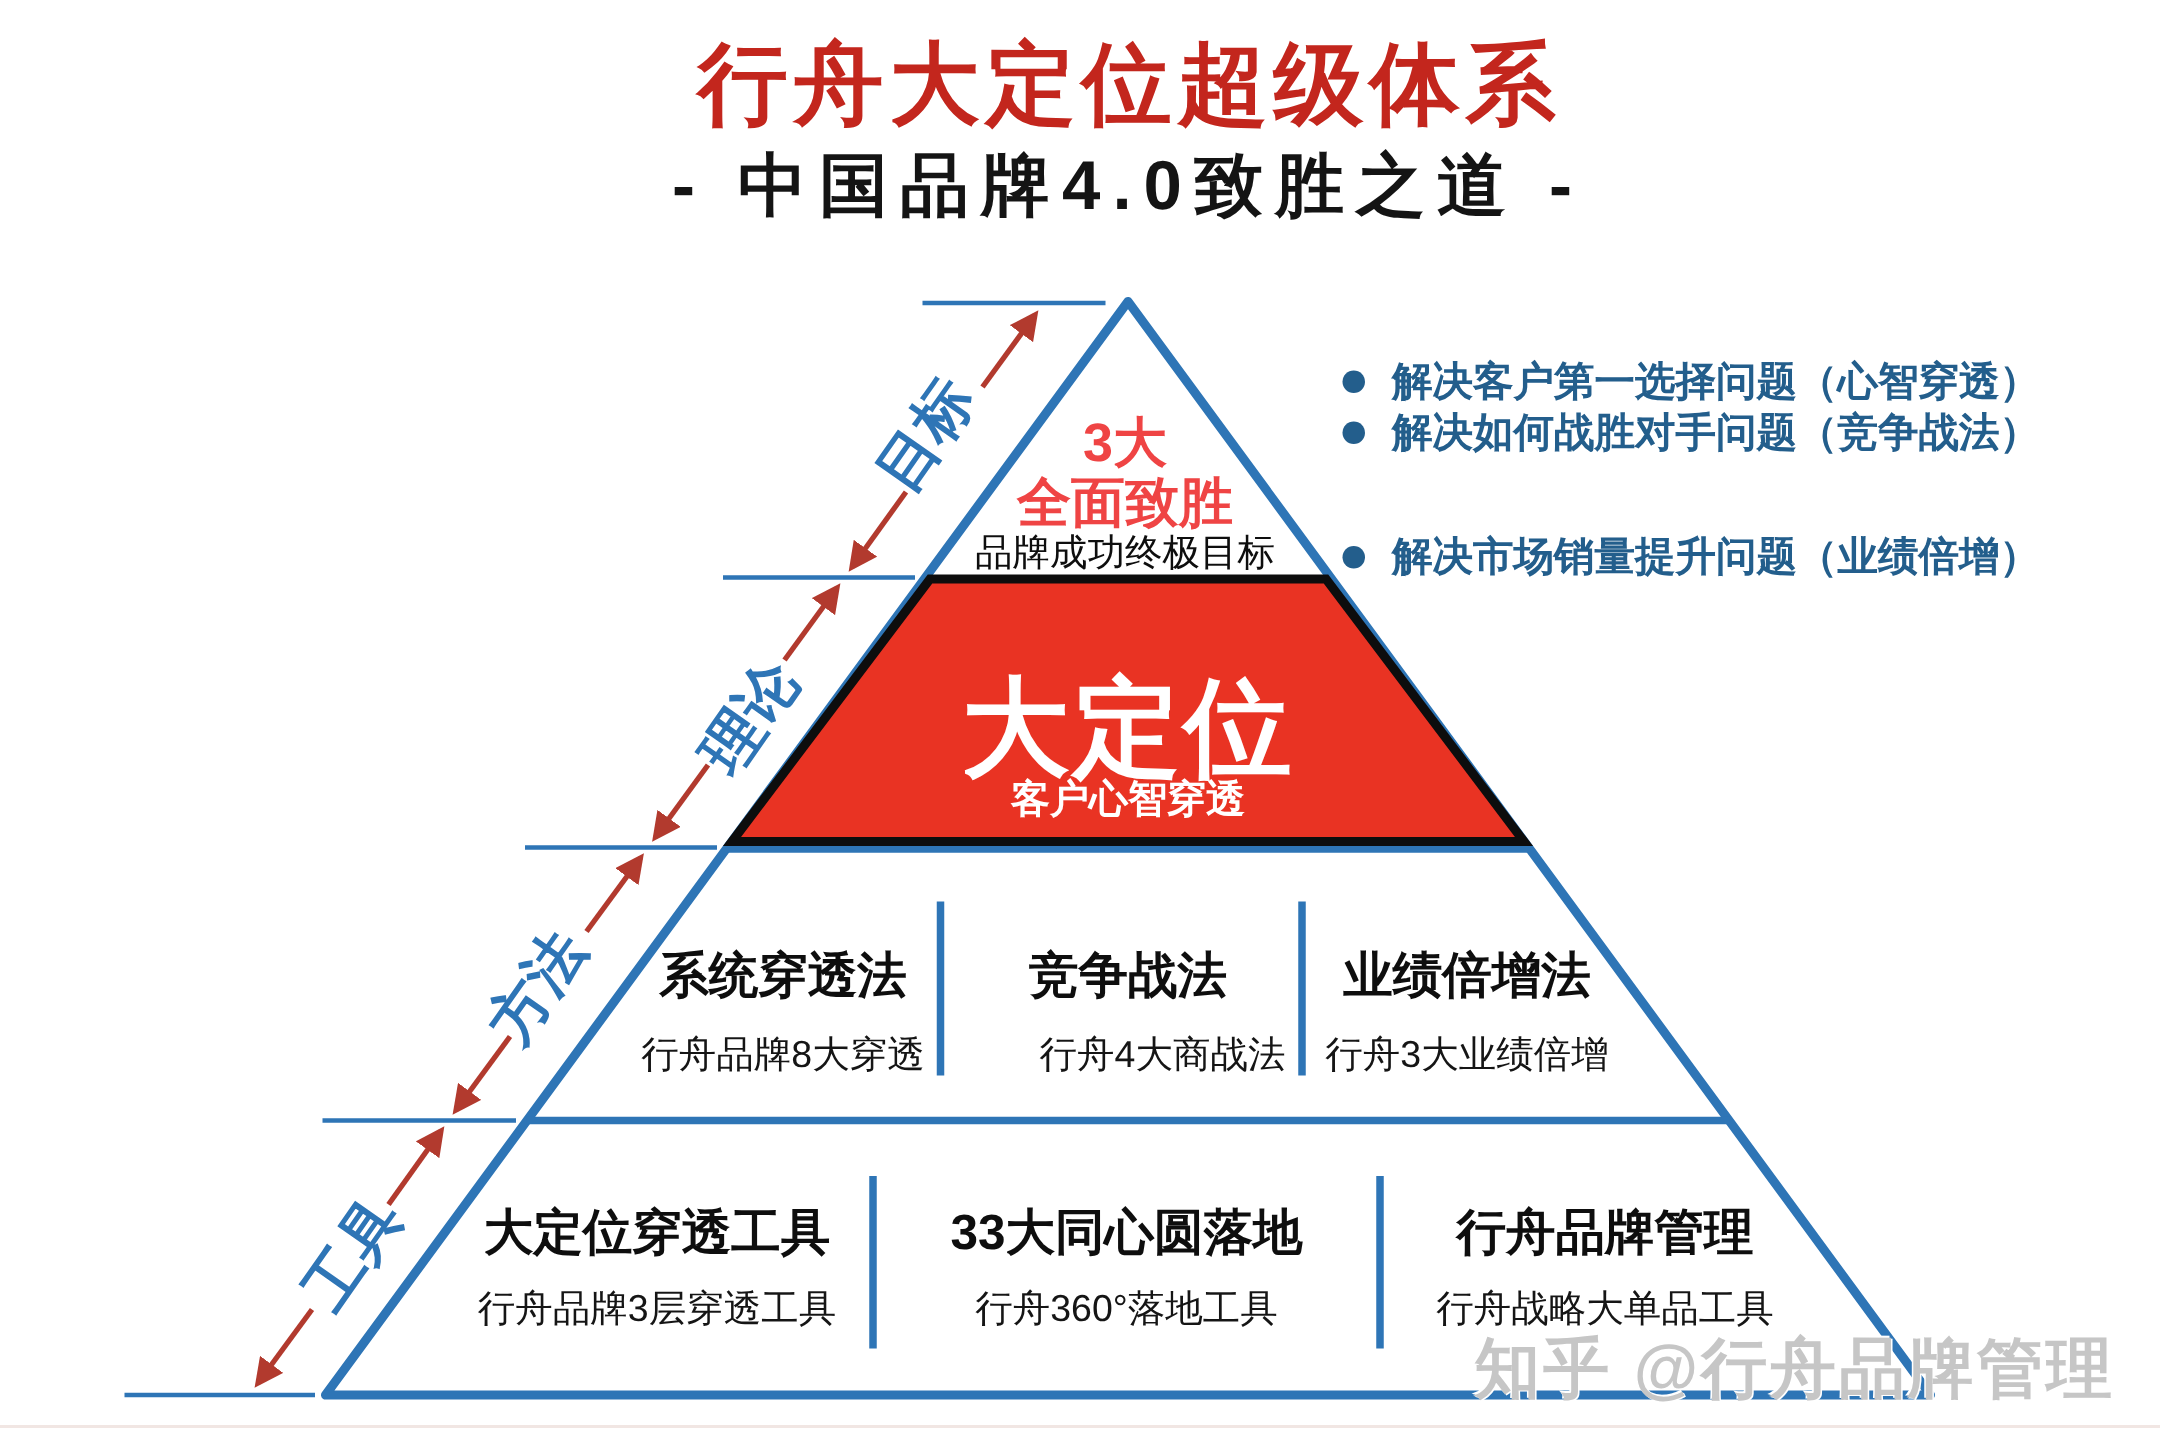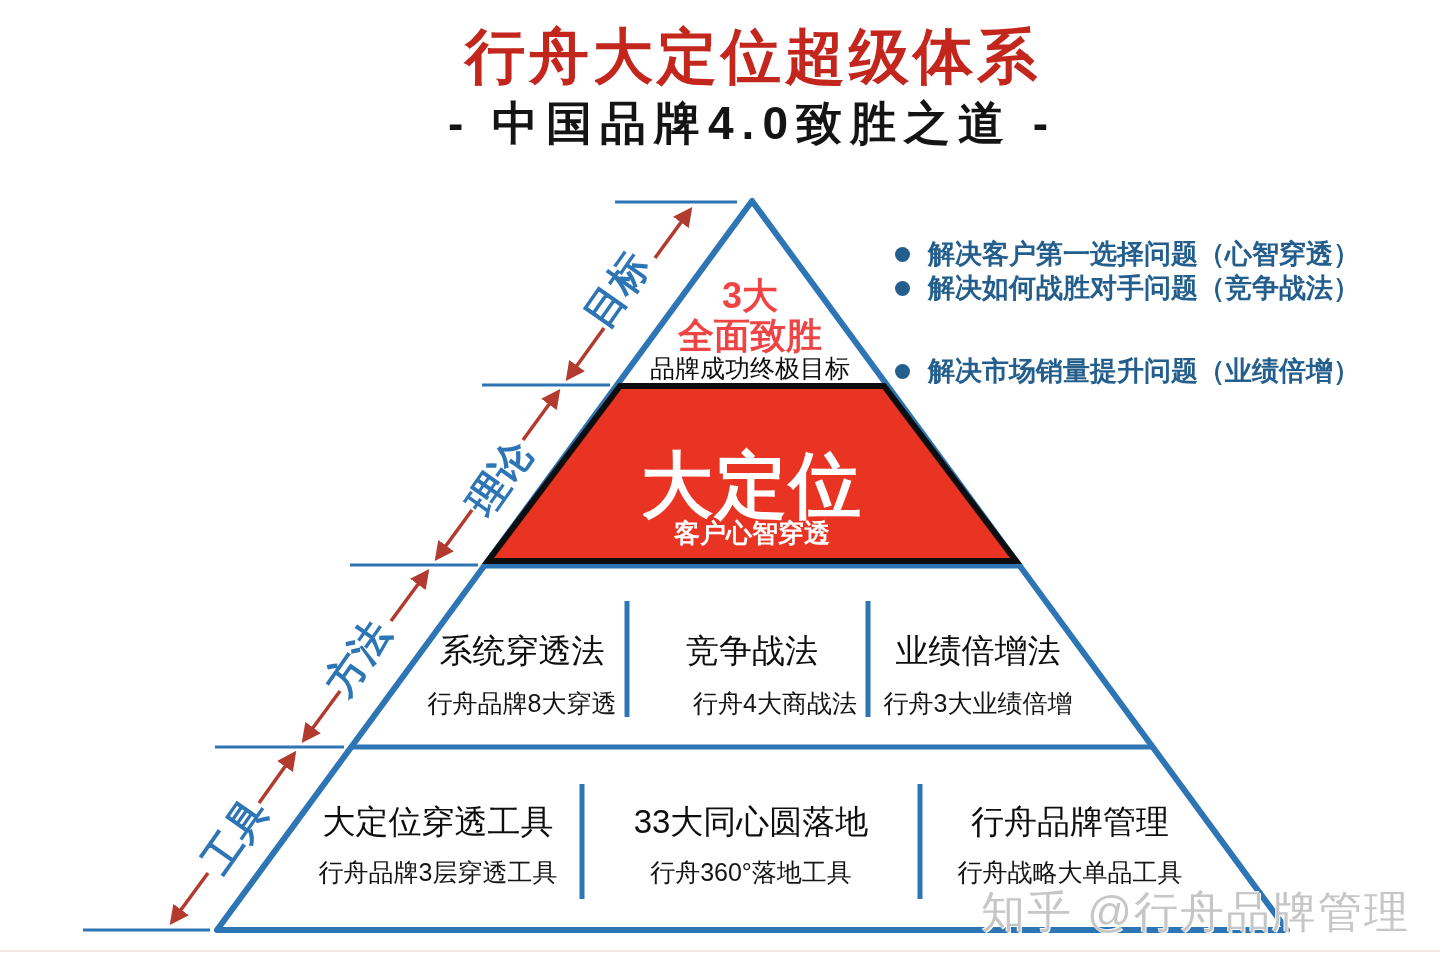--- a/index.html
+++ b/index.html
@@ -35,34 +35,34 @@
   }
 
   
   svg.pyr{position:absolute;left:0;top:0;}
 
   
   .top-l1,.top-l2{font-size:36px;font-weight:800;color:#ef4444;}
   .top-cap{font-size:25px;font-weight:500;color:#0e0e0e;}
   .core-title{font-size:72px;font-weight:800;color:#ffffff;letter-spacing:2px;}
   .core-cap{font-size:26px;font-weight:700;color:#ffffff;}
-  .cell-title{font-size:33px;font-weight:400;color:#0e0e0e;}
+  .cell-title{font-size:33px;font-weight:700;color:#0e0e0e;}
   .cell-cap{font-size:25px;font-weight:500;color:#151515;}
 
   
   .side-label{
     font-size:40px;font-weight:700;color:#2E75B6;
     transform:translate(-50%,-50%) rotate(-55deg);
     white-space:nowrap;
   }
 
   
   .watermark{
     right:30px;top:883px;position:absolute;
-    font-size:44px;font-weight:400;letter-spacing:2px;
+    font-size:44px;font-weight:700;letter-spacing:2px;
     color:#c6c6c6;
     text-shadow:1px 1px 0 #ffffff,-1px -1px 0 #ffffff;
     white-space:nowrap;
   }
 
   
   .bottom-edge{left:0;top:950px;width:1440px;height:2px;background:#f1e6e3;}
 </style>
 </head>
 <body>

